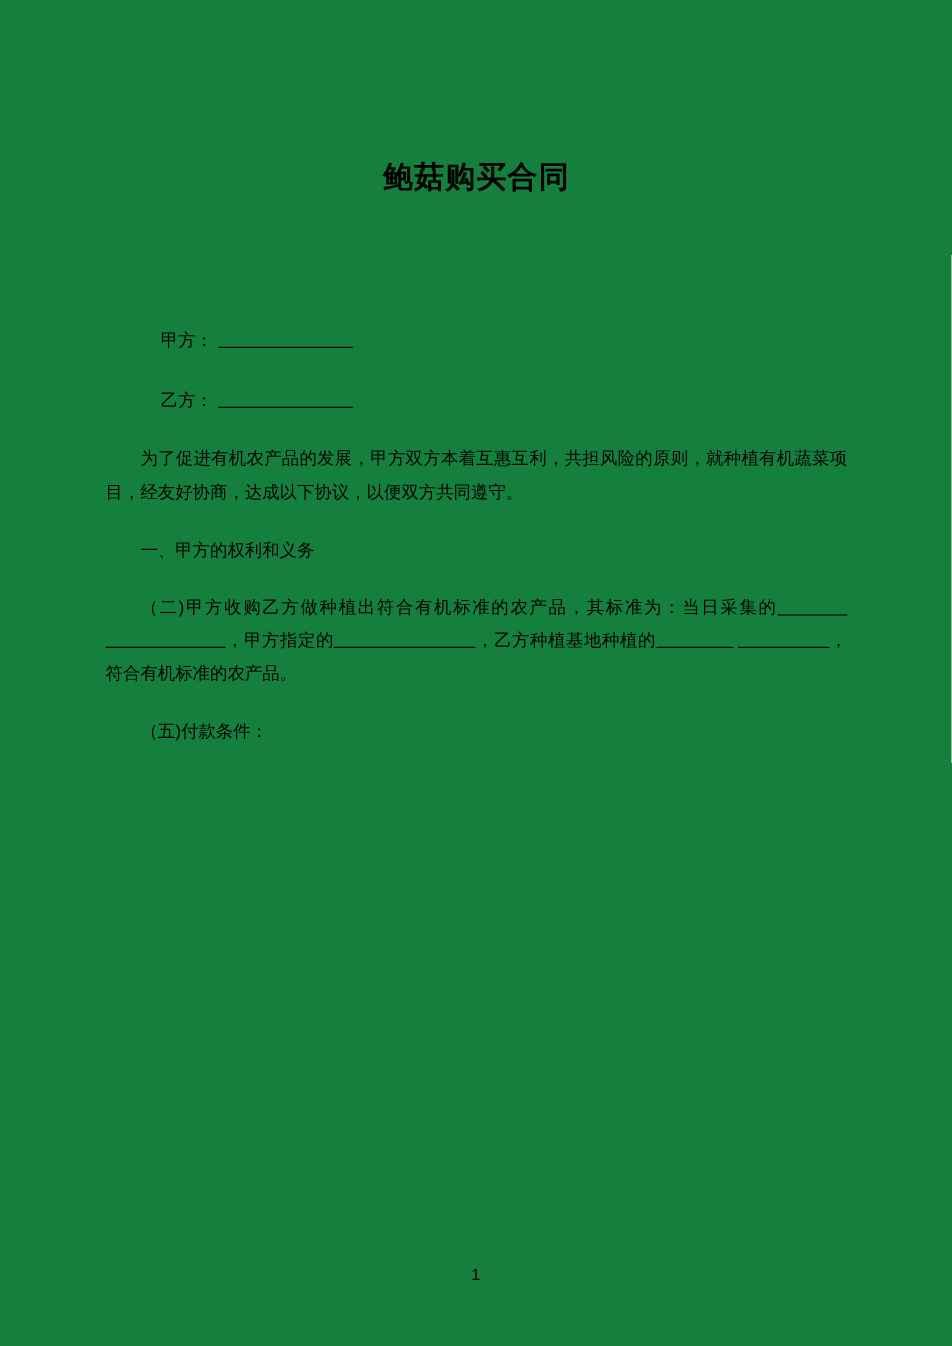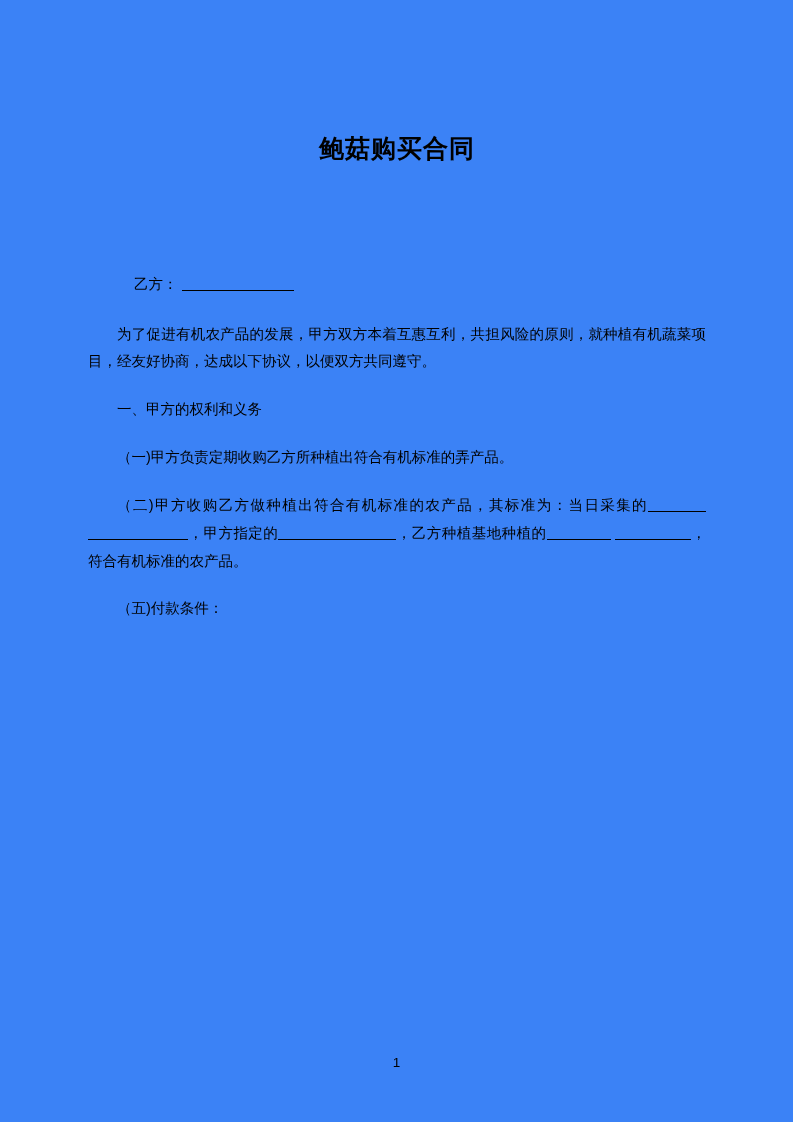--- a/index.html
+++ b/index.html
@@ -8,21 +8,21 @@
     background: #ffffff;
   }
   body {
     font-family: "Liberation Sans", sans-serif;
     color: #000000;
   }
   .page {
     position: relative;
     width: 793px;
     height: 1122px;
-    background: #3b82f6;
+    background: #15803d;
     margin: 0 auto;
     overflow: hidden;
     box-sizing: border-box;
   }
   .doc-body {
     position: absolute;
     left: 88px;
     top: 0;
     width: 618px;
   }
@@ -91,30 +91,32 @@
 <body>
 
 <div class="page">
 
   <div class="doc-body">
 
     <h1 class="doc-title">鲍菇购买合同</h1>
 
     <div class="spacer-after-title"></div>
 
+    <div class="party-line">
+      <span>甲方：</span><span class="blank-rule"></span>
+    </div>
 
     <div class="party-line">
       <span>乙方：</span><span class="blank-rule"></span>
     </div>
 
     <p class="para">为了促进有机农产品的发展，甲方双方本着互惠互利，共担风险的原则，就种植有机蔬菜项目，经友好协商，达成以下协议，以便双方共同遵守。</p>
 
     <div class="heading">一、甲方的权利和义务</div>
 
-    <p class="para">（一)甲方负责定期收购乙方所种植出符合有机标准的弄产品。</p>
 
     <p class="para"><span>（二)甲方收购乙方做种植出符合有机标准的农产品，其标准为：当日采集的</span><span class="fill-line fl-58"></span> <span class="fill-line fl-100"></span><span>，甲方指定的</span><span class="fill-line fl-118"></span><span>，乙方种植基地种植的</span><span class="fill-line fl-64"></span> <span class="fill-line fl-76"></span><span>，符合有机标准的农产品。</span></p>
 
 
 
     <p class="para">（五)付款条件：</p>
 
 
 
   </div>

